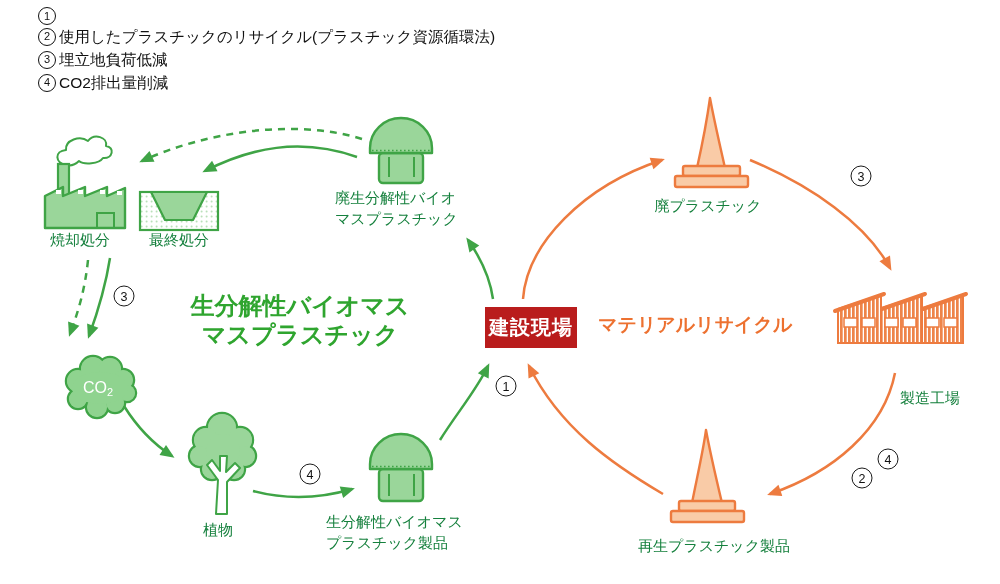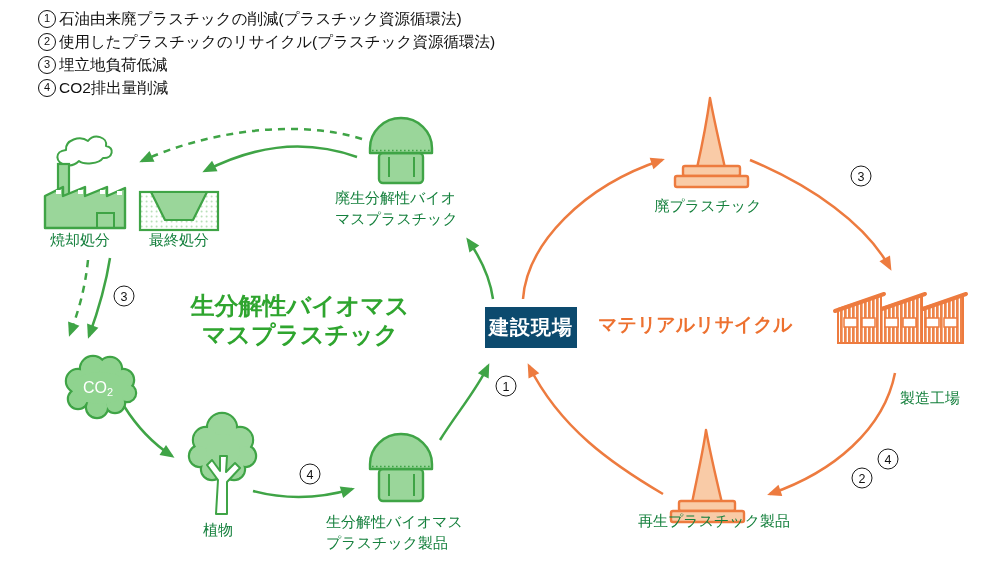--- a/index.html
+++ b/index.html
@@ -12,21 +12,21 @@
   .benefits{position:absolute;left:38px;top:7px;font-size:15.5px;line-height:23px;color:#111;}
   .benefits .row{display:flex;align-items:center;}
   .cnum{display:inline-flex;align-items:center;justify-content:center;
         width:16px;height:16px;border:1px solid #111;border-radius:50%;
         font-size:11px;line-height:1;background:#fff;color:#111;flex:0 0 auto;margin-right:3px;}
   .cn{position:absolute;width:19px;height:19px;border:1.6px solid #1a1a1a;border-radius:50%;
       background:#fff;display:flex;align-items:center;justify-content:center;
       font-size:12.5px;color:#111;transform:translate(-50%,-50%);}
   .green-title{color:#2FA52F;font-weight:bold;font-size:24px;line-height:29px;}
   .orange-title{color:#ED7130;font-weight:bold;font-size:19px;}
-  .site-box{position:absolute;left:485px;top:307px;width:92px;height:41px;background:#0c4a6e;
+  .site-box{position:absolute;left:485px;top:307px;width:92px;height:41px;background:#b91c1c;
             display:flex;align-items:center;justify-content:center;color:#fff;
             font-weight:bold;font-size:20px;letter-spacing:1px;}
   .two-line span{display:block;}
   .co2-text{position:absolute;left:98px;top:388px;transform:translate(-50%,-50%);
             color:#fff;font-weight:normal;font-size:16px;}
   .co2-text .sub{font-size:11px;vertical-align:-3px;}
 </style>
 </head>
 <body>
 
@@ -175,21 +175,20 @@
     <path d="M523,299 C527,244 583,186 662,160" marker-end="url(#ao)"></path>
     <path d="M750,160 C812,186 866,224 890,268" marker-end="url(#ao)"></path>
     <path d="M895,373 C884,429 834,472 770,494" marker-end="url(#ao)"></path>
     <path d="M663,494 C612,464 560,428 529,366" marker-end="url(#ao)"></path>
   </g>
 </svg>
 
   <div class="benefits">
     <div class="row">
       <span class="cnum">1</span>
-      <span>石油由来廃プラスチックの削減(プラスチック資源循環法)</span>
     </div>
     <div class="row">
       <span class="cnum">2</span>
       <span>使用したプラスチックのリサイクル(プラスチック資源循環法)</span>
     </div>
     <div class="row">
       <span class="cnum">3</span>
       <span>埋立地負荷低減</span>
     </div>
     <div class="row">
@@ -212,21 +211,21 @@
   </div>
 
   <div class="site-box">
     <span>建設現場</span>
   </div>
 
   <div class="abs orange-title" style="left:598px;top:312px;">マテリアルリサイクル</div>
 
   <div class="abs ctr lbl" style="left:708px;top:197px;">廃プラスチック</div>
   <div class="abs ctr lbl" style="left:930px;top:347px;margin-top:42px;">製造工場</div>
-  <div class="abs ctr lbl" style="left:714px;top:512px;">再生プラスチック製品</div>
+  <div class="abs ctr lbl" style="left:714px;top:537px;">再生プラスチック製品</div>
 
   <div class="abs ctr lbl" style="left:218px;top:521px;">植物</div>
 
   <div class="abs lbl two-line" style="left:326px;top:511px;line-height:21px;">
     <span>生分解性バイオマス</span>
     <span>プラスチック製品</span>
   </div>
 
   <div class="co2-text">
     <span>CO</span><span class="sub">2</span>

